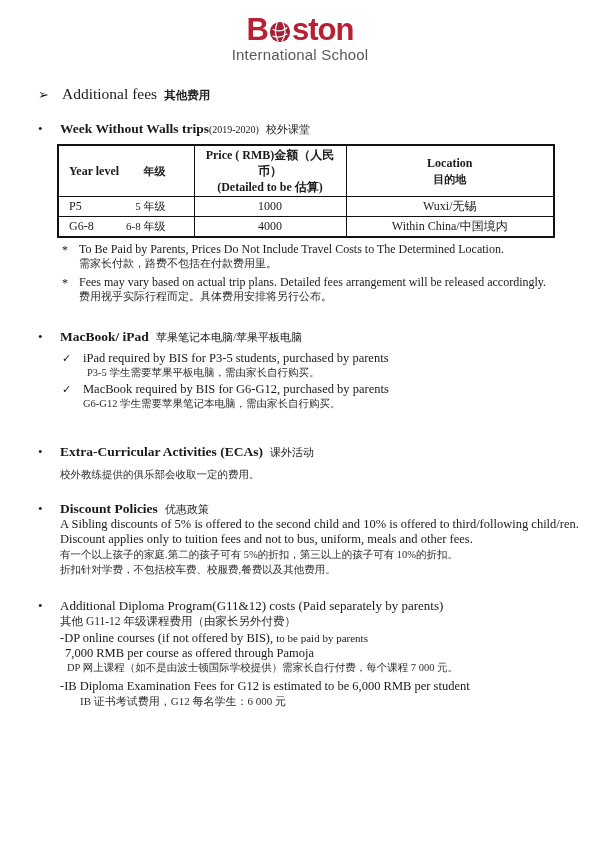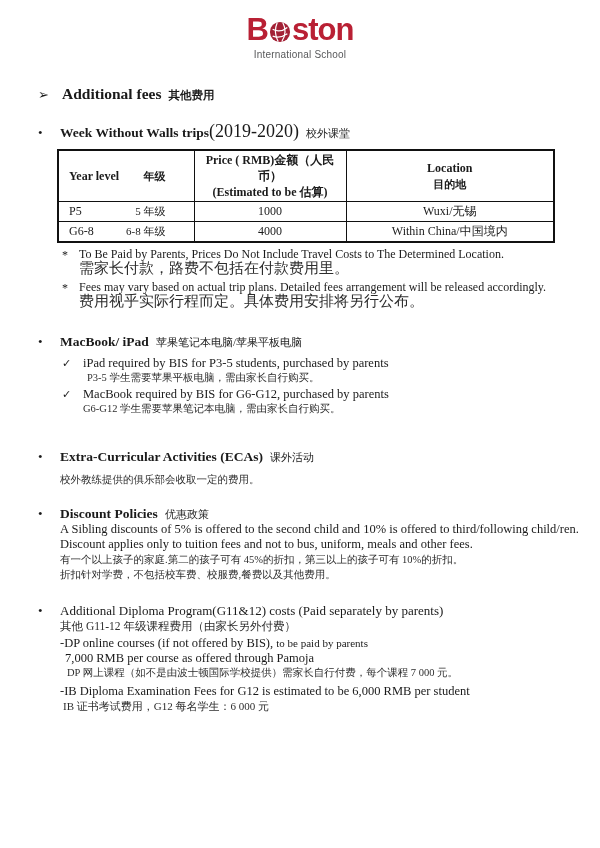--- a/index.html
+++ b/index.html
@@ -7,48 +7,48 @@
   .page {
     width:600px; height:848px; margin:0 auto; background:#ffffff;
     font-family:"Liberation Serif","DejaVu Serif",serif;
     color:#1a1a1a; overflow:hidden; position:relative;
   }
   
   .logo { padding-top:13px; text-align:center; font-family:"Liberation Sans","DejaVu Sans",sans-serif; }
   .wordmark { display:flex; justify-content:center; align-items:center; height:34px; }
   .wordmark .brand { font-size:31px; font-weight:bold; color:#b92034; letter-spacing:-1px; line-height:34px; }
   .globe { width:22px; height:22px; margin:4px 1px 0 1px; }
-  .logo-sub { font-size:10px; color:#58595b; letter-spacing:.2px; line-height:16px; }
+  .logo-sub { font-size:15px; color:#58595b; letter-spacing:.2px; line-height:16px; }
   
   .h1-row { display:flex; align-items:baseline; margin:22px 0 0 38px; }
   .h1-arrow { width:24px; font-size:13px; color:#1a1a1a; }
-  .h1-en { font-size:15.5px; font-weight:bold; }
+  .h1-en { font-size:15.5px; font-weight:normal; }
   .h1-cn { font-size:11.5px; font-weight:bold; margin-left:7px; }
   .sec-title { display:flex; align-items:baseline; margin-left:38px; }
   .sec-title .marker { width:22px; font-size:13px; }
   .sec-title .t-en { font-size:13.5px; font-weight:bold; }
-  .sec-title .t-year { font-size:18px; font-weight:normal; }
+  .sec-title .t-year { font-size:10px; font-weight:normal; }
   .sec-title .t-cn { font-size:11px; margin-left:7px; color:#222; }
   .sec-title.plain .t-en { font-weight:normal; font-size:13px; }
   
   table.fees { border-collapse:collapse; width:466px; margin:7px 0 0 57px; border:2px solid #111; table-layout:fixed; }
   table.fees th, table.fees td { border:1px solid #111; padding:1px 6px; font-size:12px; }
   table.fees th { font-weight:bold; text-align:center; height:36px; vertical-align:middle; }
   table.fees td { height:18px; }
   .c1 { width:136px; } .c2 { width:152px; } .c3 { width:208px; }
   .split { display:flex; justify-content:space-between; padding:0 22px 0 4px; }
   .split .cn, table.fees .cn { font-size:11px; }
   .center { text-align:center; }
   .hdr-line { line-height:16px; }
   
   .notes { margin:4px 0 0 62px; }
   .note { display:flex; margin-bottom:5px; }
   .note .marker { width:17px; font-size:12px; padding-top:1px; }
   .note .n-en { font-size:12px; line-height:14px; }
-  .note .n-cn { font-size:15px; line-height:13px; color:#2d2d2d; margin-top:1px; }
+  .note .n-cn { font-size:11px; line-height:13px; color:#2d2d2d; margin-top:1px; }
   
   .en-line { font-size:12.5px; line-height:15px; }
   .cn-line { font-size:10.5px; line-height:14px; color:#2d2d2d; }
   .indent { margin-left:60px; }
   .check-item { display:flex; margin:6px 0 0 62px; }
   .check-item .marker { width:21px; font-size:11px; padding-top:1px; }
   .check-item .cn-line { margin-left:4px; }
   
   .dip-block { margin-left:60px; }
   .dip-small { font-size:11px; }
@@ -91,21 +91,21 @@
     <tbody>
         <tr>
       <th class="c1">
         <div class="split">
           <span>Year level</span>
           <span class="cn">年级</span>
         </div>
       </th>
       <th class="c2">
         <div class="hdr-line">Price ( RMB)金额（人民币）</div>
-        <div class="hdr-line">(Estimated to be 估算)</div>
+        <div class="hdr-line">(Detailed to be 估算)</div>
       </th>
       <th class="c3">
         <div class="hdr-line">Location</div>
         <div class="hdr-line cn">目的地</div>
       </th>
     </tr>
     <tr>
       <td>
         <div class="split">
           <span>P5</span>
@@ -175,30 +175,30 @@
   </div>
 
   <div class="sec-title" style="margin-top:19px;">
     <span class="marker">•</span>
     <span class="t-en">Discount Policies</span>
     <span class="t-cn">优惠政策</span>
   </div>
   <div class="indent">
     <div class="en-line">A Sibling discounts of 5% is offered to the second child and 10% is offered to third/following child/ren.</div>
     <div class="en-line">Discount applies only to tuition fees and not to bus, uniform, meals and other fees.</div>
-    <div class="cn-line" style="line-height:15px;">有一个以上孩子的家庭.第二的孩子可有 45%的折扣，第三以上的孩子可有 10%的折扣。</div>
+    <div class="cn-line" style="line-height:15px;">有一个以上孩子的家庭.第二的孩子可有 5%的折扣，第三以上的孩子可有 10%的折扣。</div>
     <div class="cn-line" style="line-height:15px;">折扣针对学费，不包括校车费、校服费,餐费以及其他费用。</div>
   </div>
 
   <div class="sec-title plain" style="margin-top:21px;">
     <span class="marker">•</span>
     <span class="t-en">Additional Diploma Program(G11&amp;12) costs (Paid separately by parents)</span>
   </div>
   <div class="dip-block">
     <div class="cn-line" style="font-size:11.5px;line-height:15px;">其他 G11-12 年级课程费用（由家长另外付费）</div>
     <div class="en-line mt2"><span>-DP online courses (if not offered by BIS), </span><span class="dip-small">to be paid by parents</span></div>
     <div class="en-line" style="margin-left:5px;">7,000 RMB per course as offered through Pamoja</div>
     <div class="cn-line" style="margin-left:7px;">DP 网上课程（如不是由波士顿国际学校提供）需家长自行付费，每个课程 7 000 元。</div>
     <div class="en-line mt4">-IB Diploma Examination Fees for G12 is estimated to be 6,000 RMB per student</div>
-    <div class="cn-line" style="margin-left:3px;font-size:11px;">IB 证书考试费用，G12 每名学生：6 000 元</div>
+    <div class="cn-line" style="margin-left:20px;font-size:11px;">IB 证书考试费用，G12 每名学生：6 000 元</div>
   </div>
 
 </div>
 
 </body></html>

